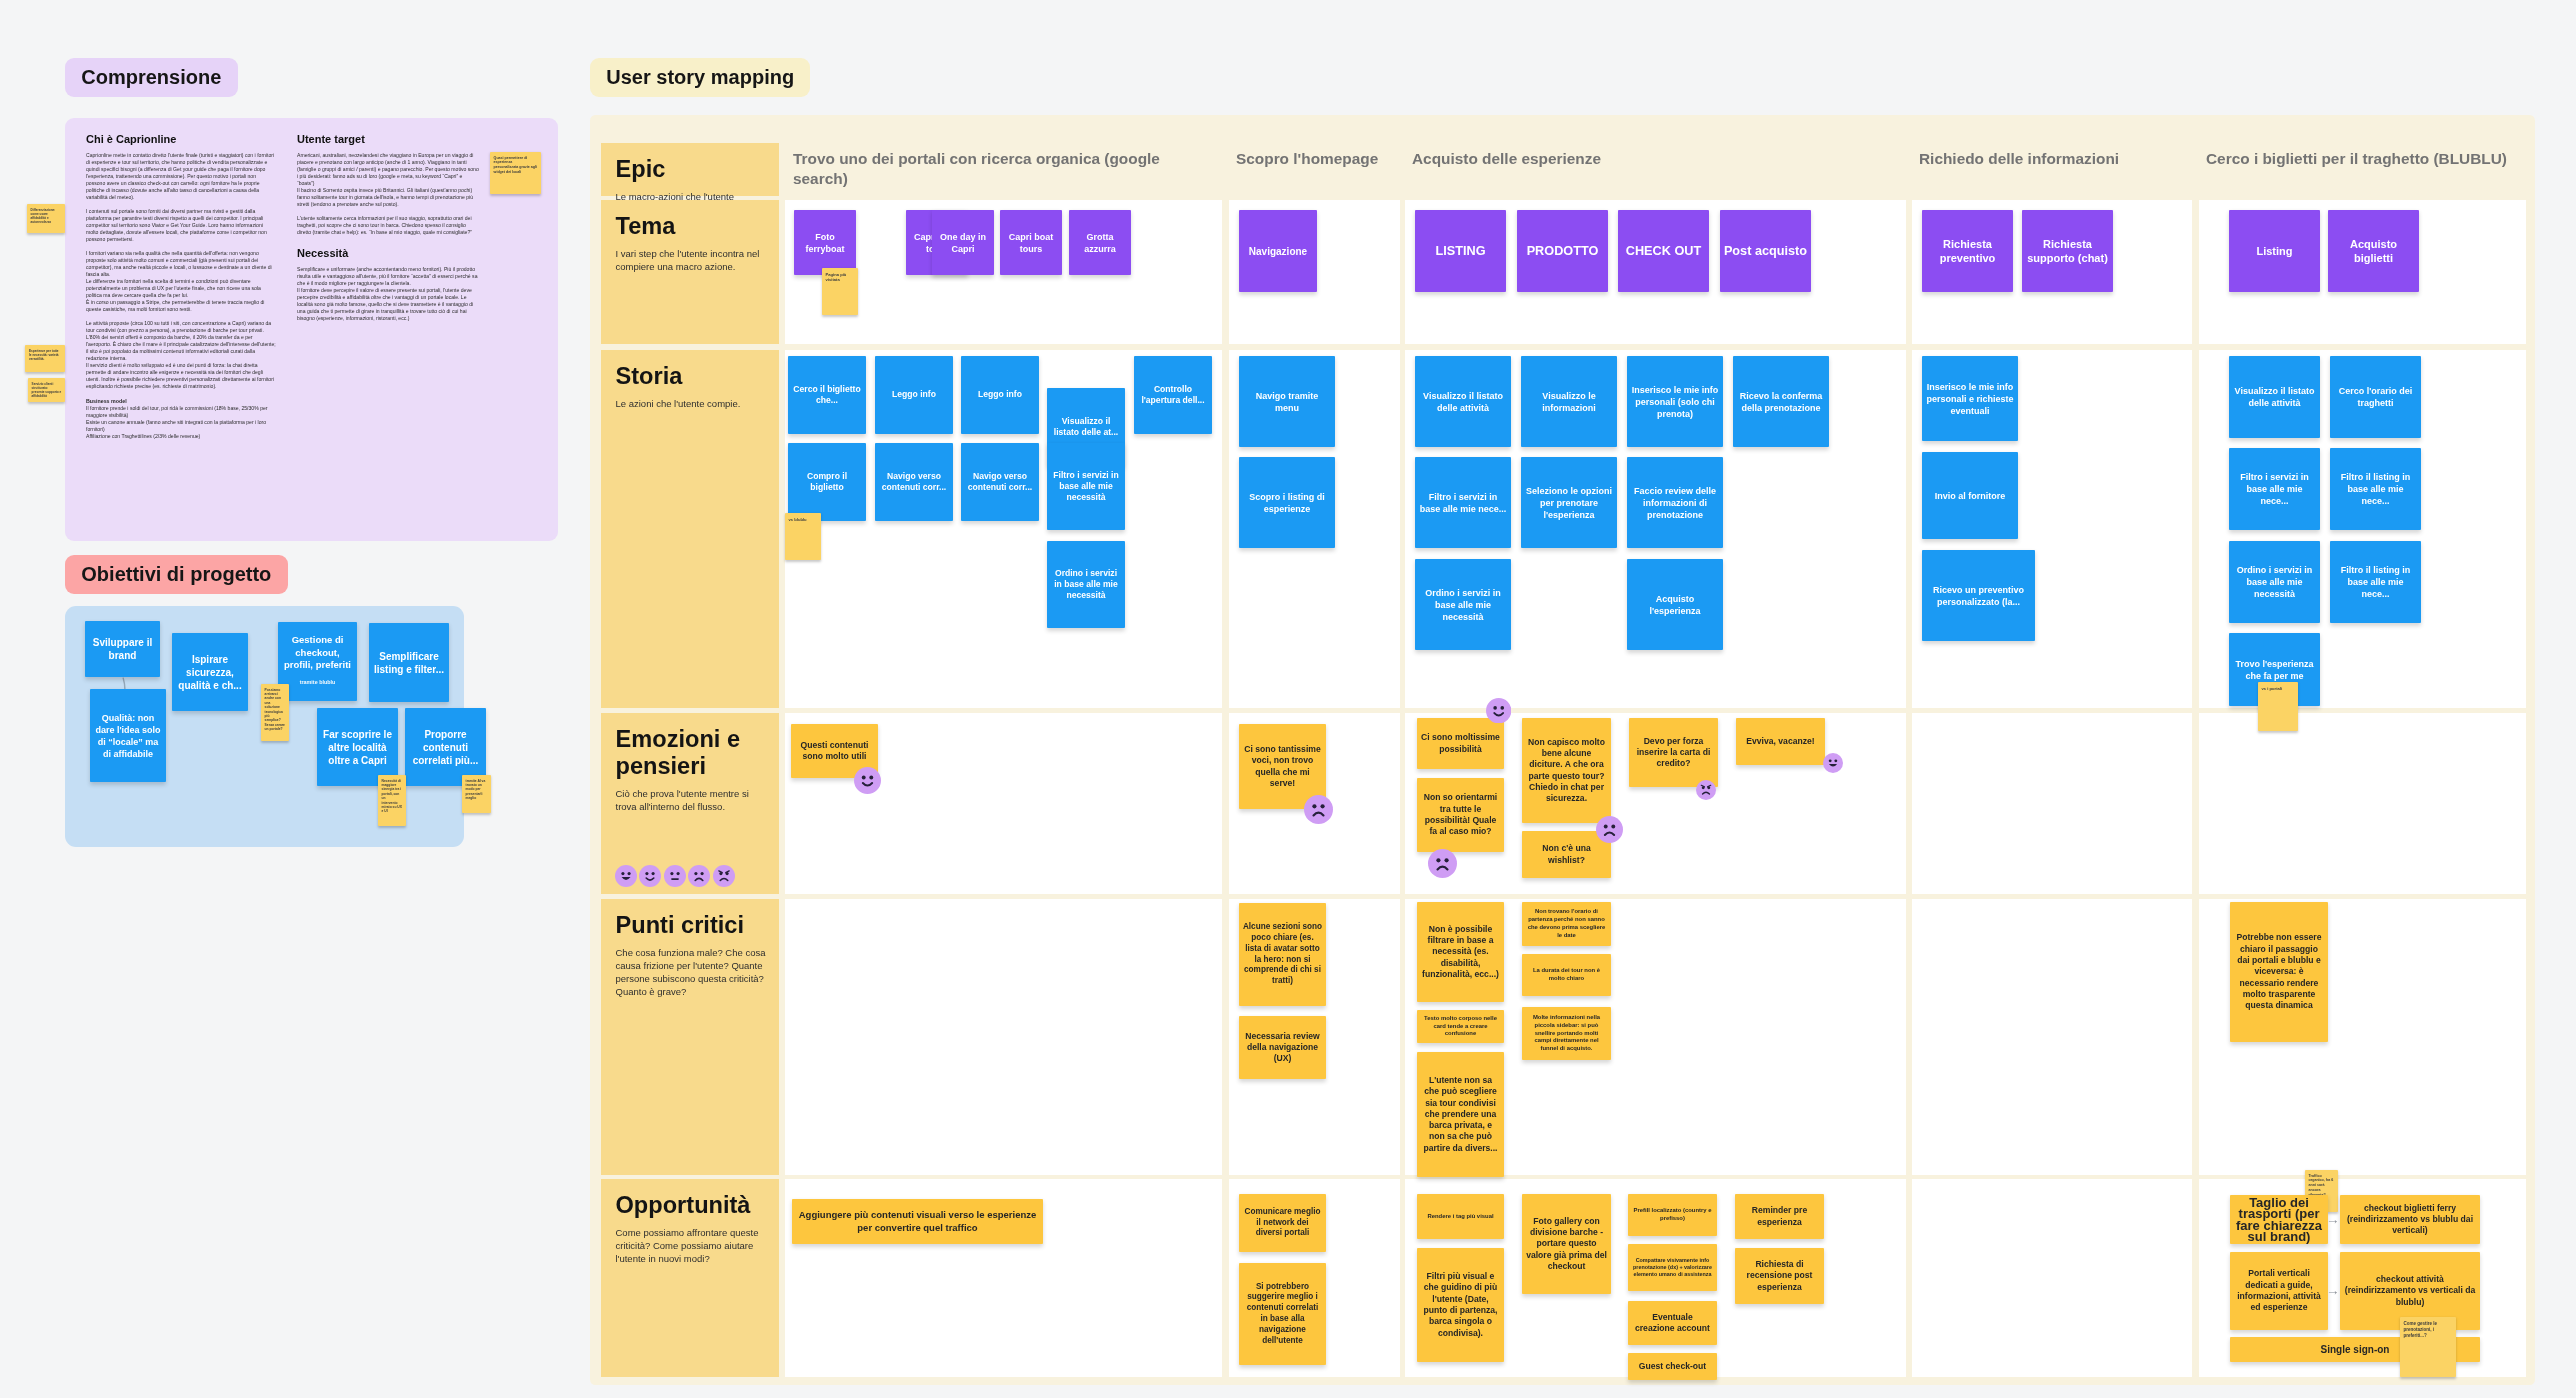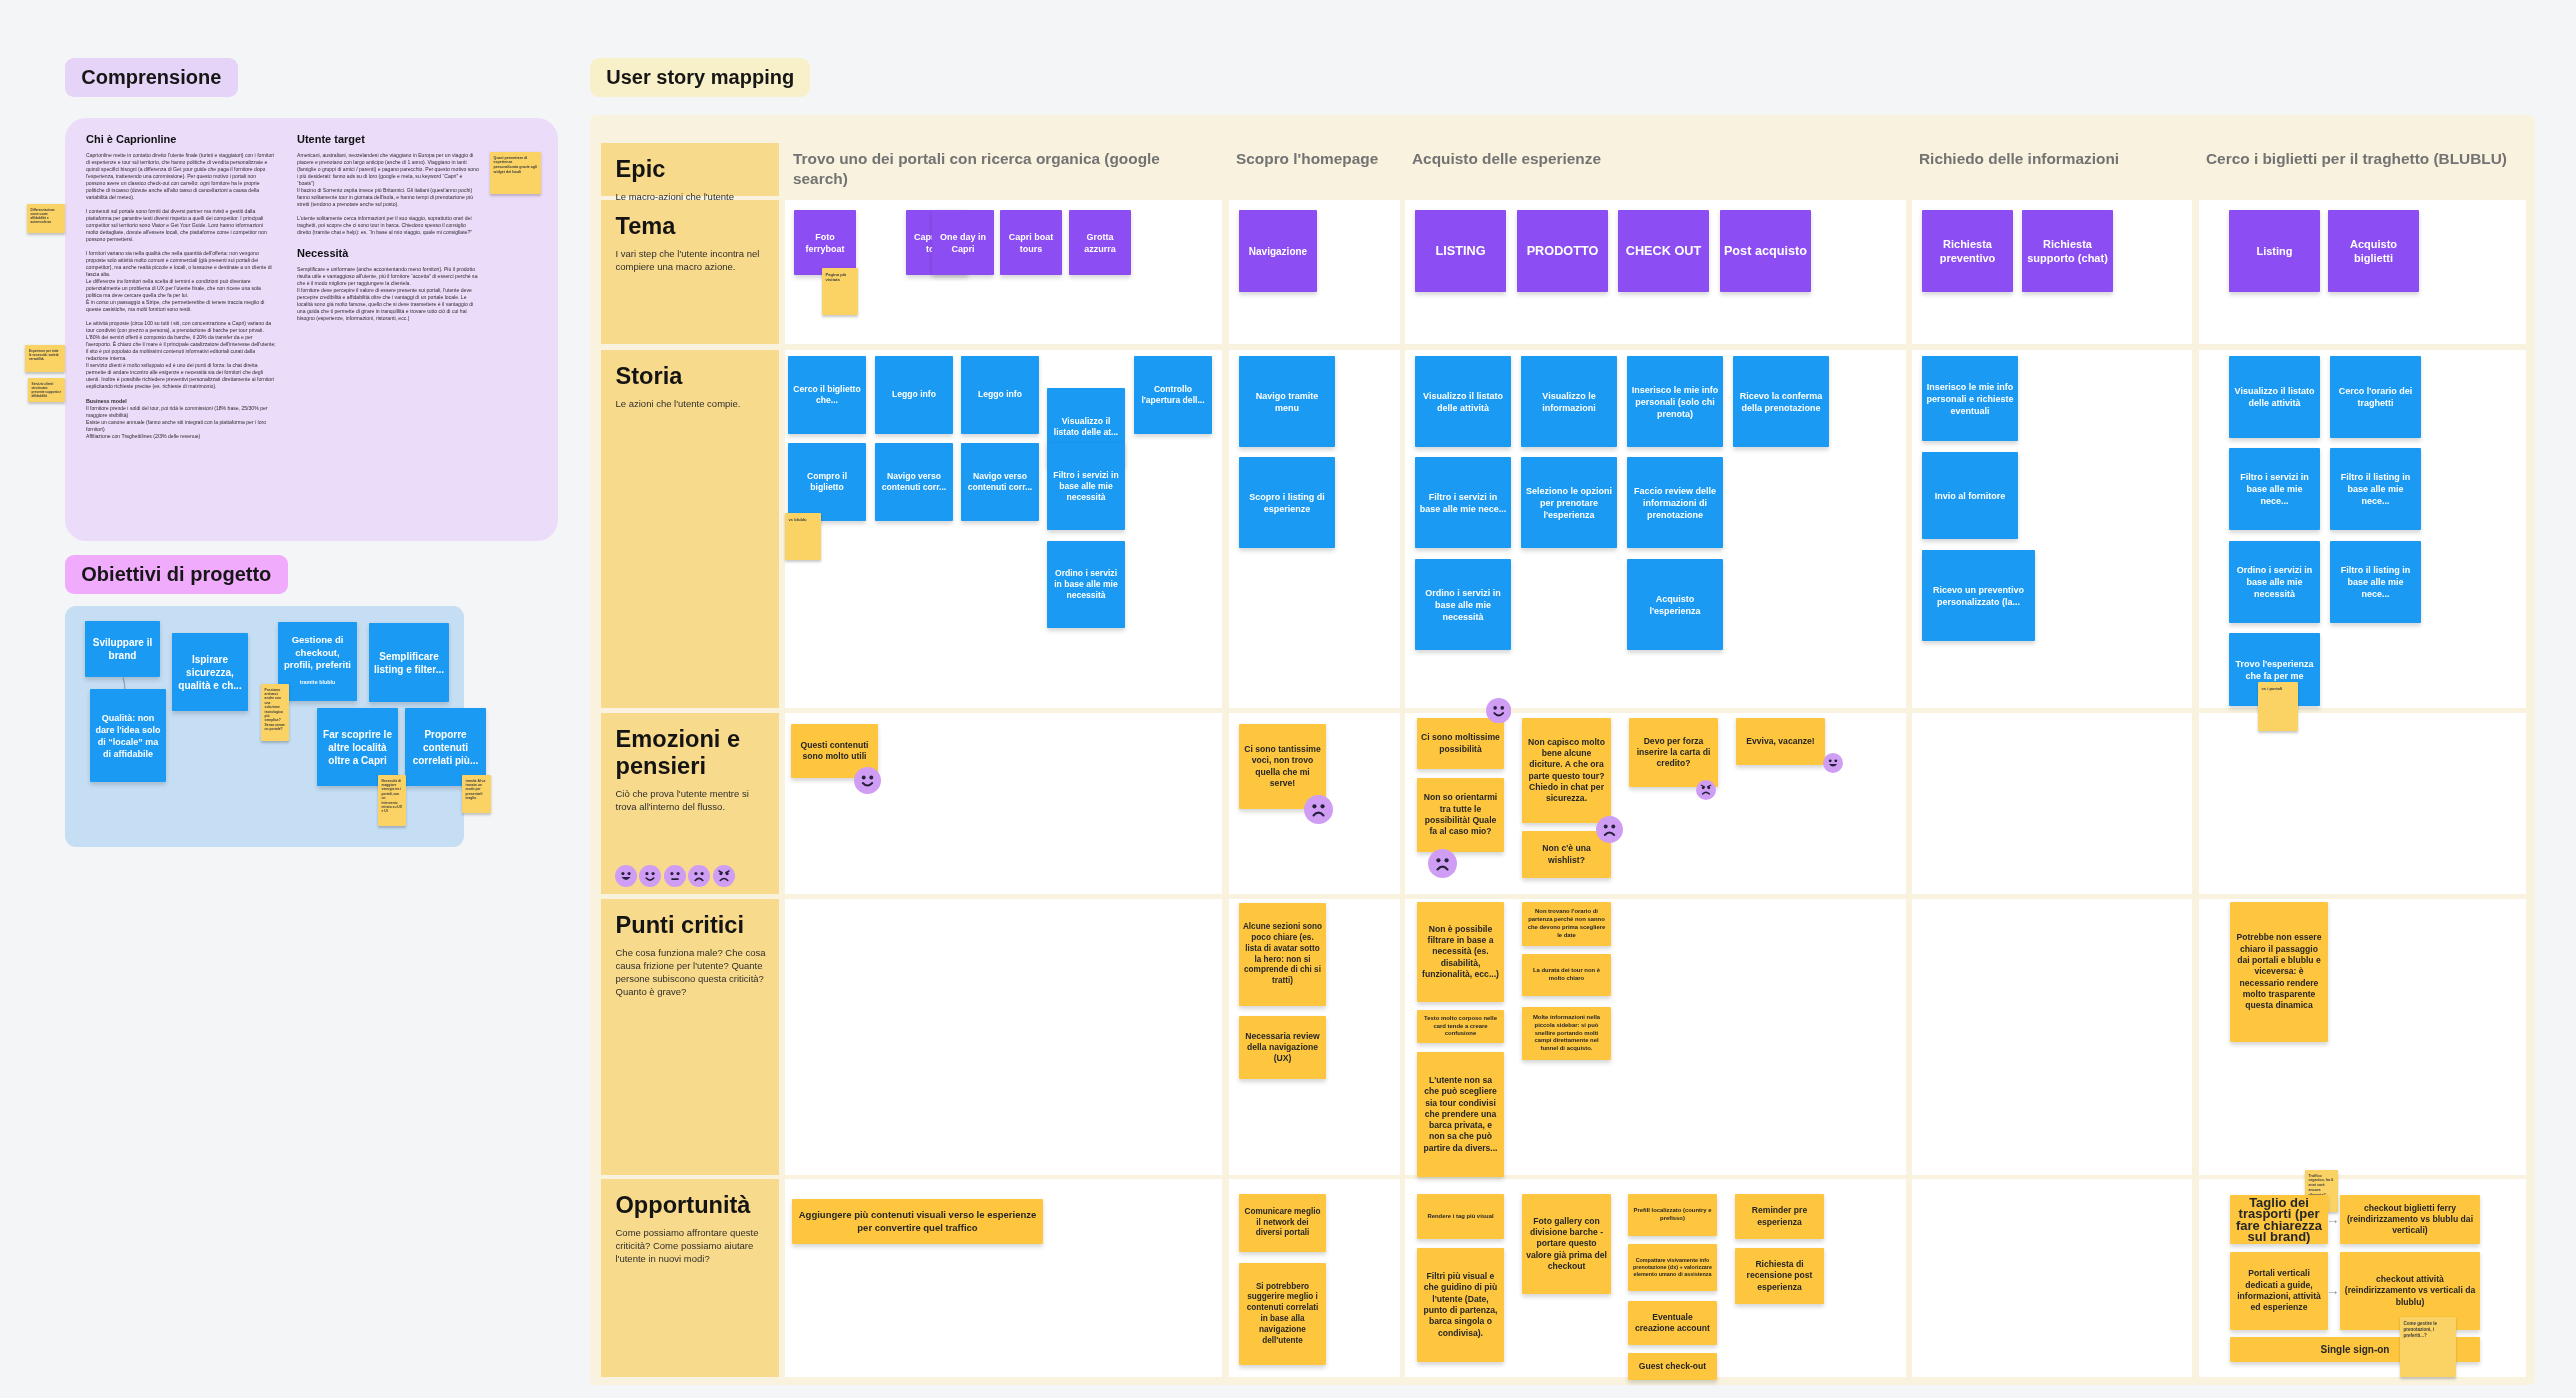--- a/index.html
+++ b/index.html
@@ -5,23 +5,23 @@
   html,body { margin:0; padding:0; }
   body {
     width:2576px; height:1399px; position:relative; overflow:hidden;
     background:#f4f5f6; font-family:"Liberation Sans", sans-serif; color:#1e1e1e;
   }
   .chip {
     position:absolute; border-radius:9px; padding:8.2px 16.3px;
     font-size:20px; font-weight:bold; color:#161616; white-space:nowrap;
   }
   .chip.purple { background:#e6d3f8; }
-  .chip.blue   { background:#f0abfc; }
+  .chip.blue   { background:#fca5a5; }
   .chip.cream  { background:#f8f0c9; }
-  .panel { position:absolute; border-radius:21px; }
+  .panel { position:absolute; border-radius:9px; }
   #panel-compr { left:65px; top:118px; width:493px; height:423px; background:#ebdcf9; }
   #panel-obiettivi { left:65px; top:606px; width:399px; height:241px; background:#c5def4; border-radius:11px; }
   #panel-usm { left:590px; top:115px; width:1945px; height:1270px; background:#f8f2de; border-radius:5.4px; }
 
   .doc-col { position:absolute; font-size:5.1px; line-height:7px; color:#2b2b2b; }
   .doc-col h3 { font-size:11px; line-height:12.7px; margin:0 0 6.3px 0; color:#101010; }
   .doc-col h4 { font-size:5.3px; margin:0; }
   .doc-col p { margin:0 0 7.3px 0; white-space:pre-line; }
 
   .row-label { position:absolute; background:#f8da8c; box-sizing:border-box; padding:12.7px 12.7px 0 14.5px; }

